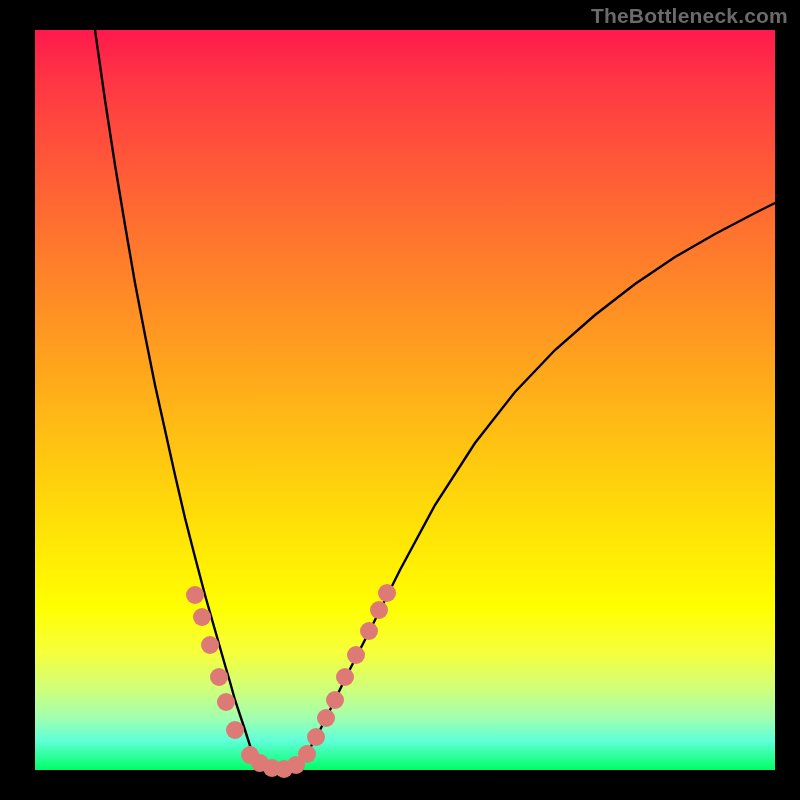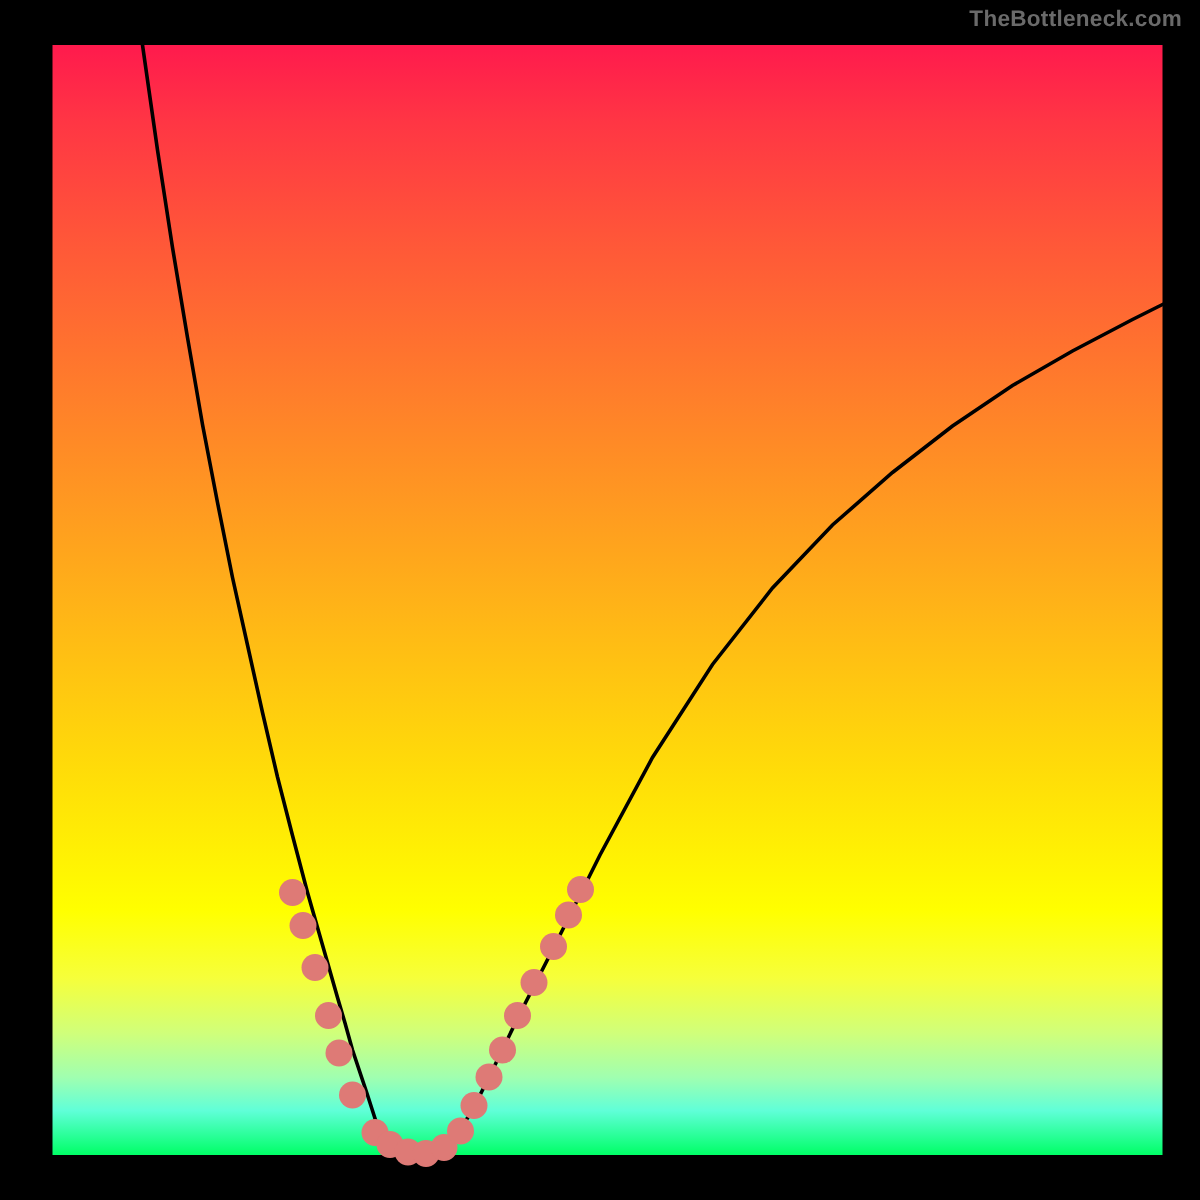--- a/index.html
+++ b/index.html
@@ -39,21 +39,21 @@
       #60ffd8 96%,
       #30ffa0 98%,
       #00ff66 100%
     );
   }
   .attribution {
     position: absolute;
     top: 4px;
     right: 12px;
     font-family: Arial, Helvetica, sans-serif;
-    font-size: 15px;
+    font-size: 21px;
     font-weight: bold;
     color: #6a6a6a;
     letter-spacing: 0.2px;
   }
   svg.curve {
     position: absolute;
     left: 0;
     top: 0;
     width: 740px;
     height: 740px;

